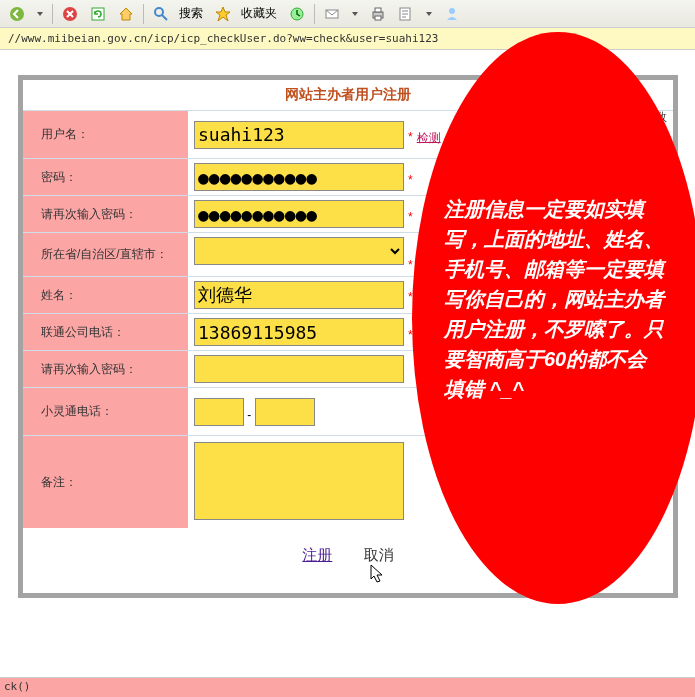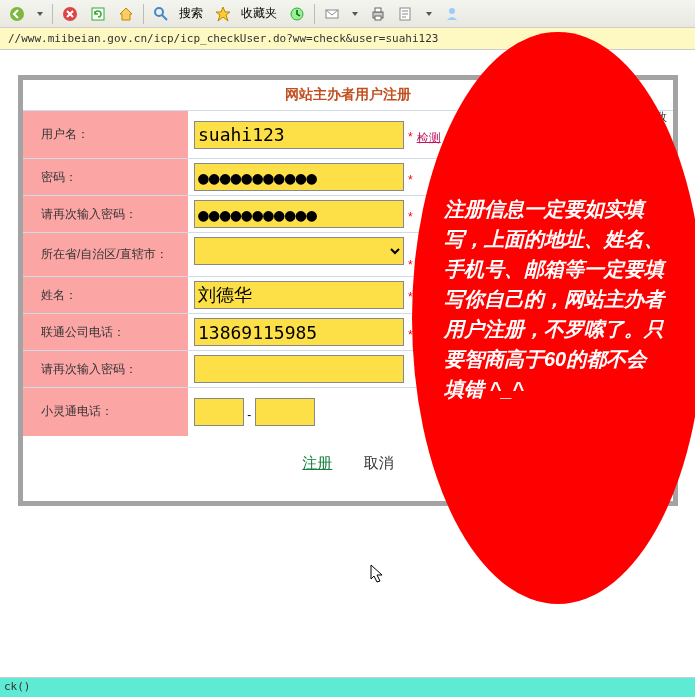--- a/index.html
+++ b/index.html
@@ -37,32 +37,32 @@
 .star { color: red; margin: 0 4px; }
 .check-link { color: #be185d; text-decoration: underline; }
 
 .note-area { position: absolute; right: 6px; top: 28px; font-size: 12px; color: red; line-height: 18px; }
 .note-area .black { color: #333; }
 
 .captcha-img { display: inline-block; width: 64px; height: 20px; background: #ece5d8; border: 1px dotted #bba; font-family: serif; font-size: 15px; letter-spacing: 3px; color: #666; text-align: center; line-height: 18px; vertical-align: middle; margin-left: 4px; }
 
 .btn-row { text-align: center; padding: 18px 0 28px; }
 .btn-link { font-size: 15px; margin: 0 14px; cursor: pointer; }
-.btn-link.primary { color: #15803d; text-decoration: underline; text-align: center; }
+.btn-link.primary { color: #4c1d95; text-decoration: underline; text-align: center; }
 .btn-link.secondary { color: #333; }
 
 
 .overlay { position: absolute; left: 412px; top: 32px; width: 292px; height: 572px; background: red; border-radius: 50%; z-index: 10; }
 .overlay-text { position: absolute; left: 32px; top: 162px; width: 220px; color: #fff; font-size: 20px; font-weight: bold; font-style: italic; line-height: 30px; }
 
 
 .cursor { position: absolute; left: 368px; top: 563px; z-index: 20; pointer-events: none; }
 
 
-.status-bar { position: absolute; bottom: 0; left: 0; right: 0; height: 20px; background: #5eead4; border-top: 1px solid #ccc; font-family: monospace; font-size: 11px; padding: 2px 4px; color: #333; }
+.status-bar { position: absolute; bottom: 0; left: 0; right: 0; height: 20px; background: #fca5a5; border-top: 1px solid #ccc; font-family: monospace; font-size: 11px; padding: 2px 4px; color: #333; }
 </style>
 </head>
 <body>
 
 <div class="toolbar">
   <div class="tb-btn">
       <span class="tb-icon"><svg viewBox="0 0 16 16">
           <circle cx="8" cy="8" r="7" fill="#7eb63f"></circle>
           <path d="M9 4 L5 8 L9 12" stroke="#fff" stroke-width="2" fill="none"></path>
         </svg></span>
@@ -180,20 +180,24 @@
         <td class="field"><input class="txt-input w210" value="13869115985" style=""><span class="star">*</span></td>
       </tr>
       <tr class="med">
         <td class="label">请再次输入密码：</td>
         <td class="field"><input class="txt-input w210" value="" style=""></td>
       </tr>
       <tr class="tall">
         <td class="label">小灵通电话：</td>
         <td class="field"><input class="txt-input w50" value="" style=""> <span>-</span> <input class="txt-input w60" value="" style=""></td>
       </tr>
+      <tr class="remark">
+        <td class="label" style="vertical-align:middle">备注：</td>
+        <td class="field"><textarea class="txt-input" style=""></textarea></td>
+      </tr>
     </tbody>
       </table>
 
     <div class="btn-row">
       <a class="btn-link primary">注册</a>
       <a class="btn-link secondary">取消</a>
     </div>
   </div>
 </div>
 

